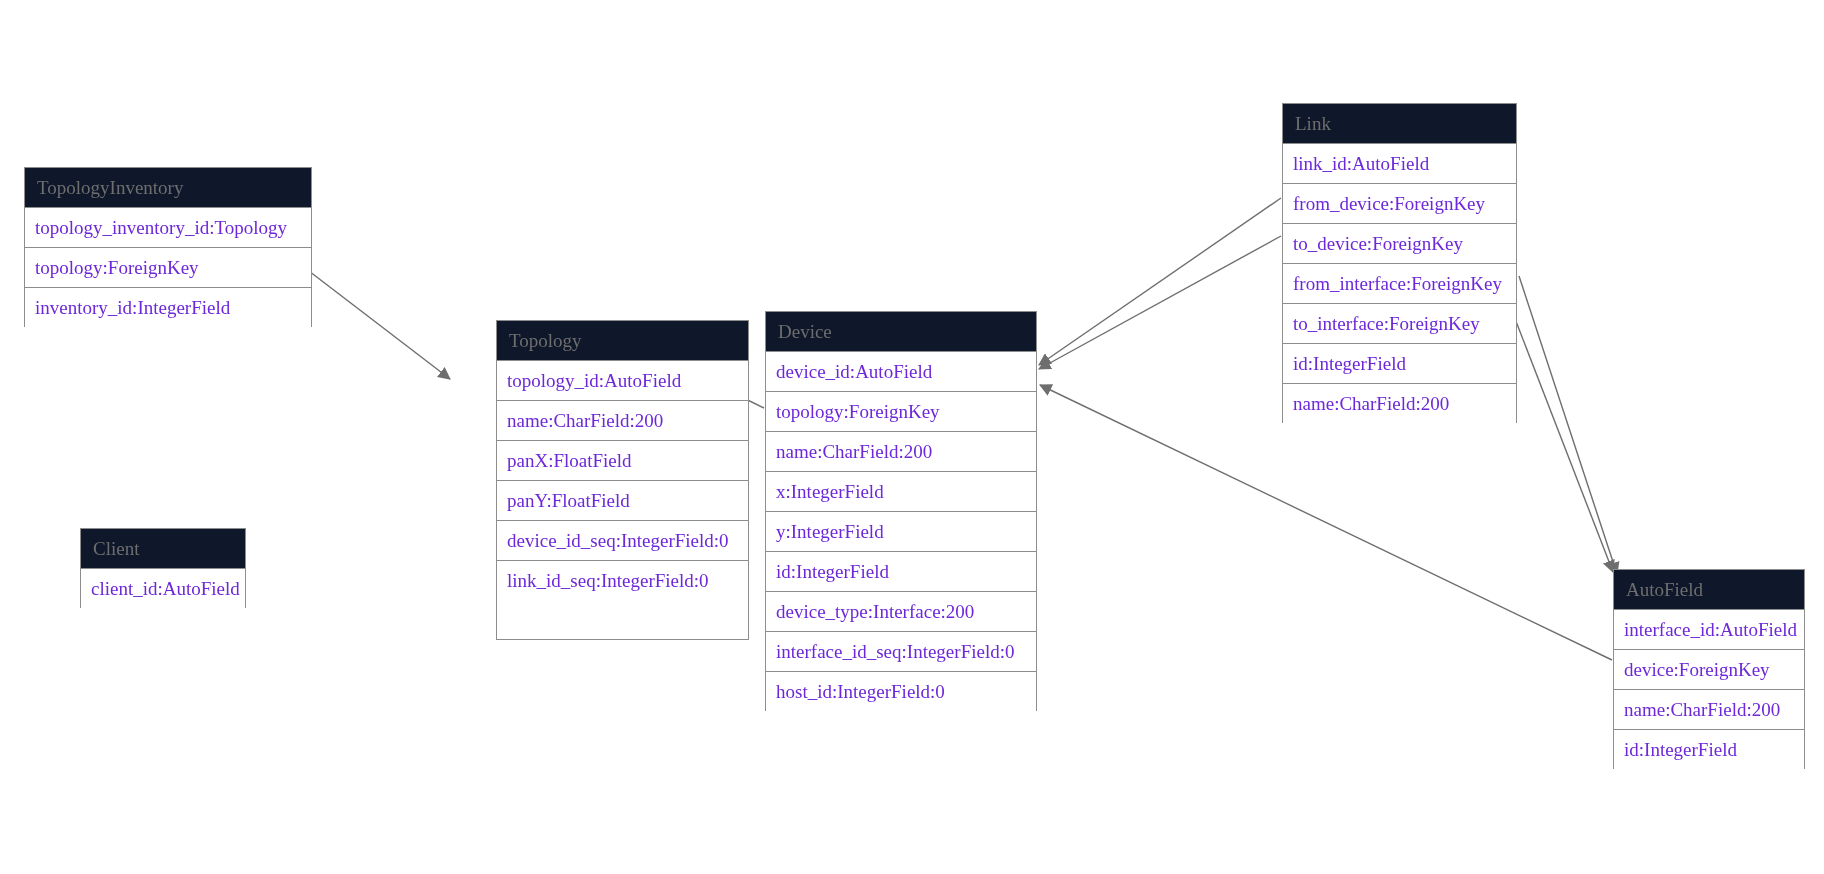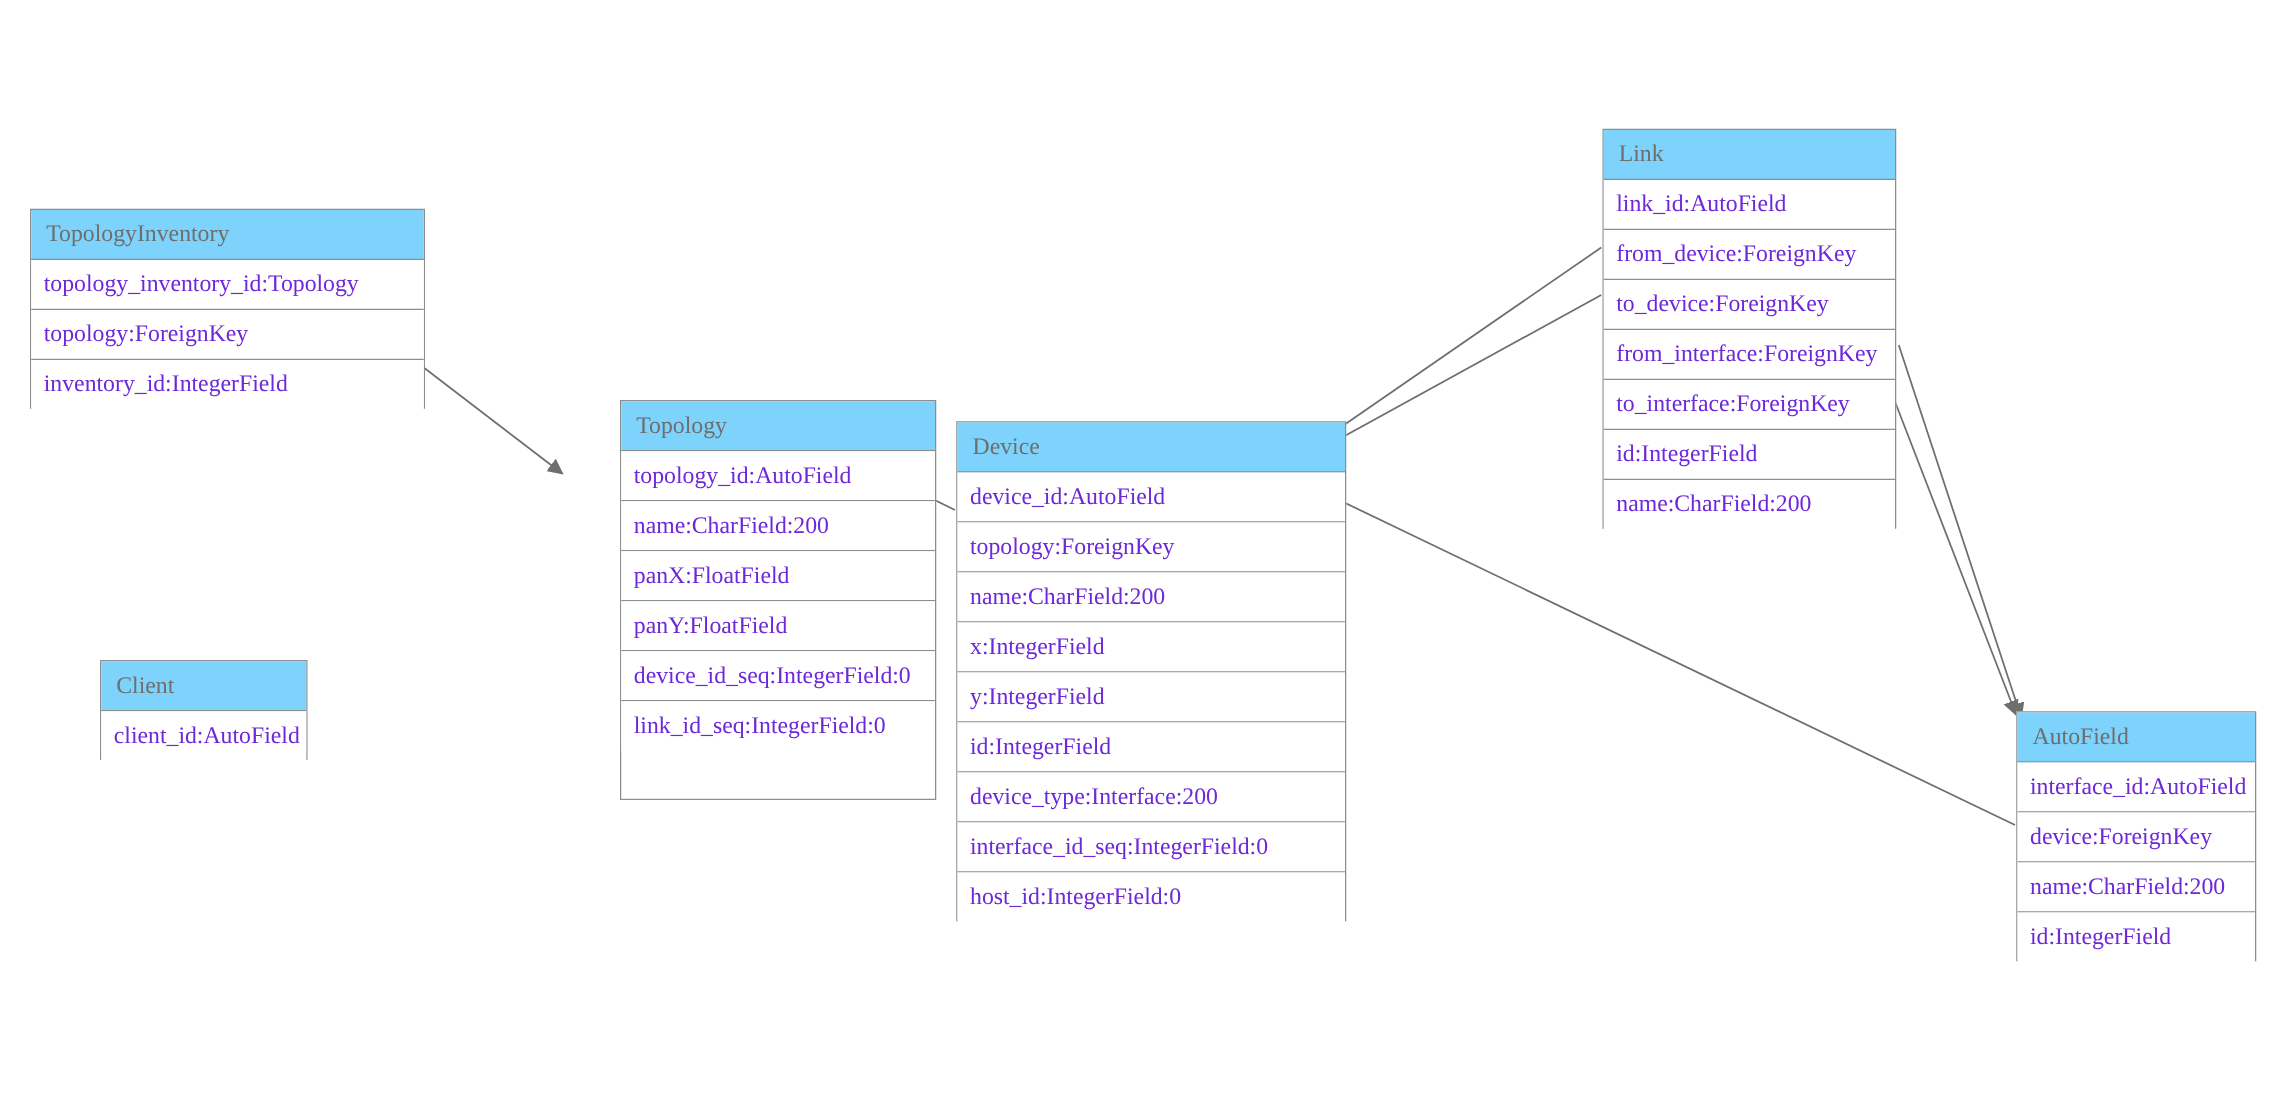--- a/index.html
+++ b/index.html
@@ -28,21 +28,21 @@
   }
   .entity {
     position: absolute;
     box-sizing: border-box;
     border: 1px solid #8d8d8d;
     background: #ffffff;
     z-index: 2;
   }
   .entity-header {
     box-sizing: border-box;
-    background: #7dd3fc;
+    background: #0f172a;
     border-bottom: 1px solid #8d8d8d;
     height: 40px;
     line-height: 40px;
     padding: 0 0 0 12px;
     font-size: 19px;
     color: #6e6e6e;
     white-space: nowrap;
     overflow: hidden;
   }
   .entity-field {
@@ -77,40 +77,40 @@
         <line x1="764" y1="408" x2="703" y2="378" stroke="#6e6e6e" stroke-width="1.4" marker-end="url(#arrow-solid)"></line>
         <line x1="1281" y1="198" x2="1039" y2="365" stroke="#6e6e6e" stroke-width="1.4" marker-end="url(#arrow-solid)"></line>
         <line x1="1281" y1="236" x2="1039" y2="369" stroke="#6e6e6e" stroke-width="1.4" marker-end="url(#arrow-solid)"></line>
         <line x1="1612" y1="660" x2="1040" y2="385" stroke="#6e6e6e" stroke-width="1.4" marker-end="url(#arrow-solid)"></line>
         <line x1="1519" y1="276" x2="1617" y2="574" stroke="#6e6e6e" stroke-width="1.4" marker-end="url(#arrow-solid)"></line>
         <line x1="1512" y1="311" x2="1613" y2="572" stroke="#6e6e6e" stroke-width="1.4" marker-end="url(#arrow-solid)"></line>
       </g>
   </svg>
 
   <div id="entities">
-      <div class="entity" style="left: 24px; top: 167px; width: 316px; height: 160px;">
+      <div class="entity" style="left: 24px; top: 167px; width: 288px; height: 160px;">
         <div class="entity-header">TopologyInventory</div>
         <div class="entity-field">topology_inventory_id:Topology</div>
         <div class="entity-field">topology:ForeignKey</div>
         <div class="entity-field">inventory_id:IntegerField</div>
       </div>
       <div class="entity" style="left: 80px; top: 528px; width: 166px; height: 80px;">
         <div class="entity-header">Client</div>
         <div class="entity-field">client_id:AutoField</div>
       </div>
       <div class="entity" style="left: 448px; top: 320px; width: 253px; height: 320px; margin-left: 48px;">
         <div class="entity-header">Topology</div>
         <div class="entity-field">topology_id:AutoField</div>
         <div class="entity-field">name:CharField:200</div>
         <div class="entity-field">panX:FloatField</div>
         <div class="entity-field">panY:FloatField</div>
         <div class="entity-field">device_id_seq:IntegerField:0</div>
         <div class="entity-field">link_id_seq:IntegerField:0</div>
       </div>
-      <div class="entity" style="left: 765px; top: 311px; width: 312px; height: 400px; margin-top: 26px;">
+      <div class="entity" style="left: 765px; top: 311px; width: 272px; height: 400px;">
         <div class="entity-header">Device</div>
         <div class="entity-field">device_id:AutoField</div>
         <div class="entity-field">topology:ForeignKey</div>
         <div class="entity-field">name:CharField:200</div>
         <div class="entity-field">x:IntegerField</div>
         <div class="entity-field">y:IntegerField</div>
         <div class="entity-field">id:IntegerField</div>
         <div class="entity-field">device_type:Interface:200</div>
         <div class="entity-field">interface_id_seq:IntegerField:0</div>
         <div class="entity-field">host_id:IntegerField:0</div>

